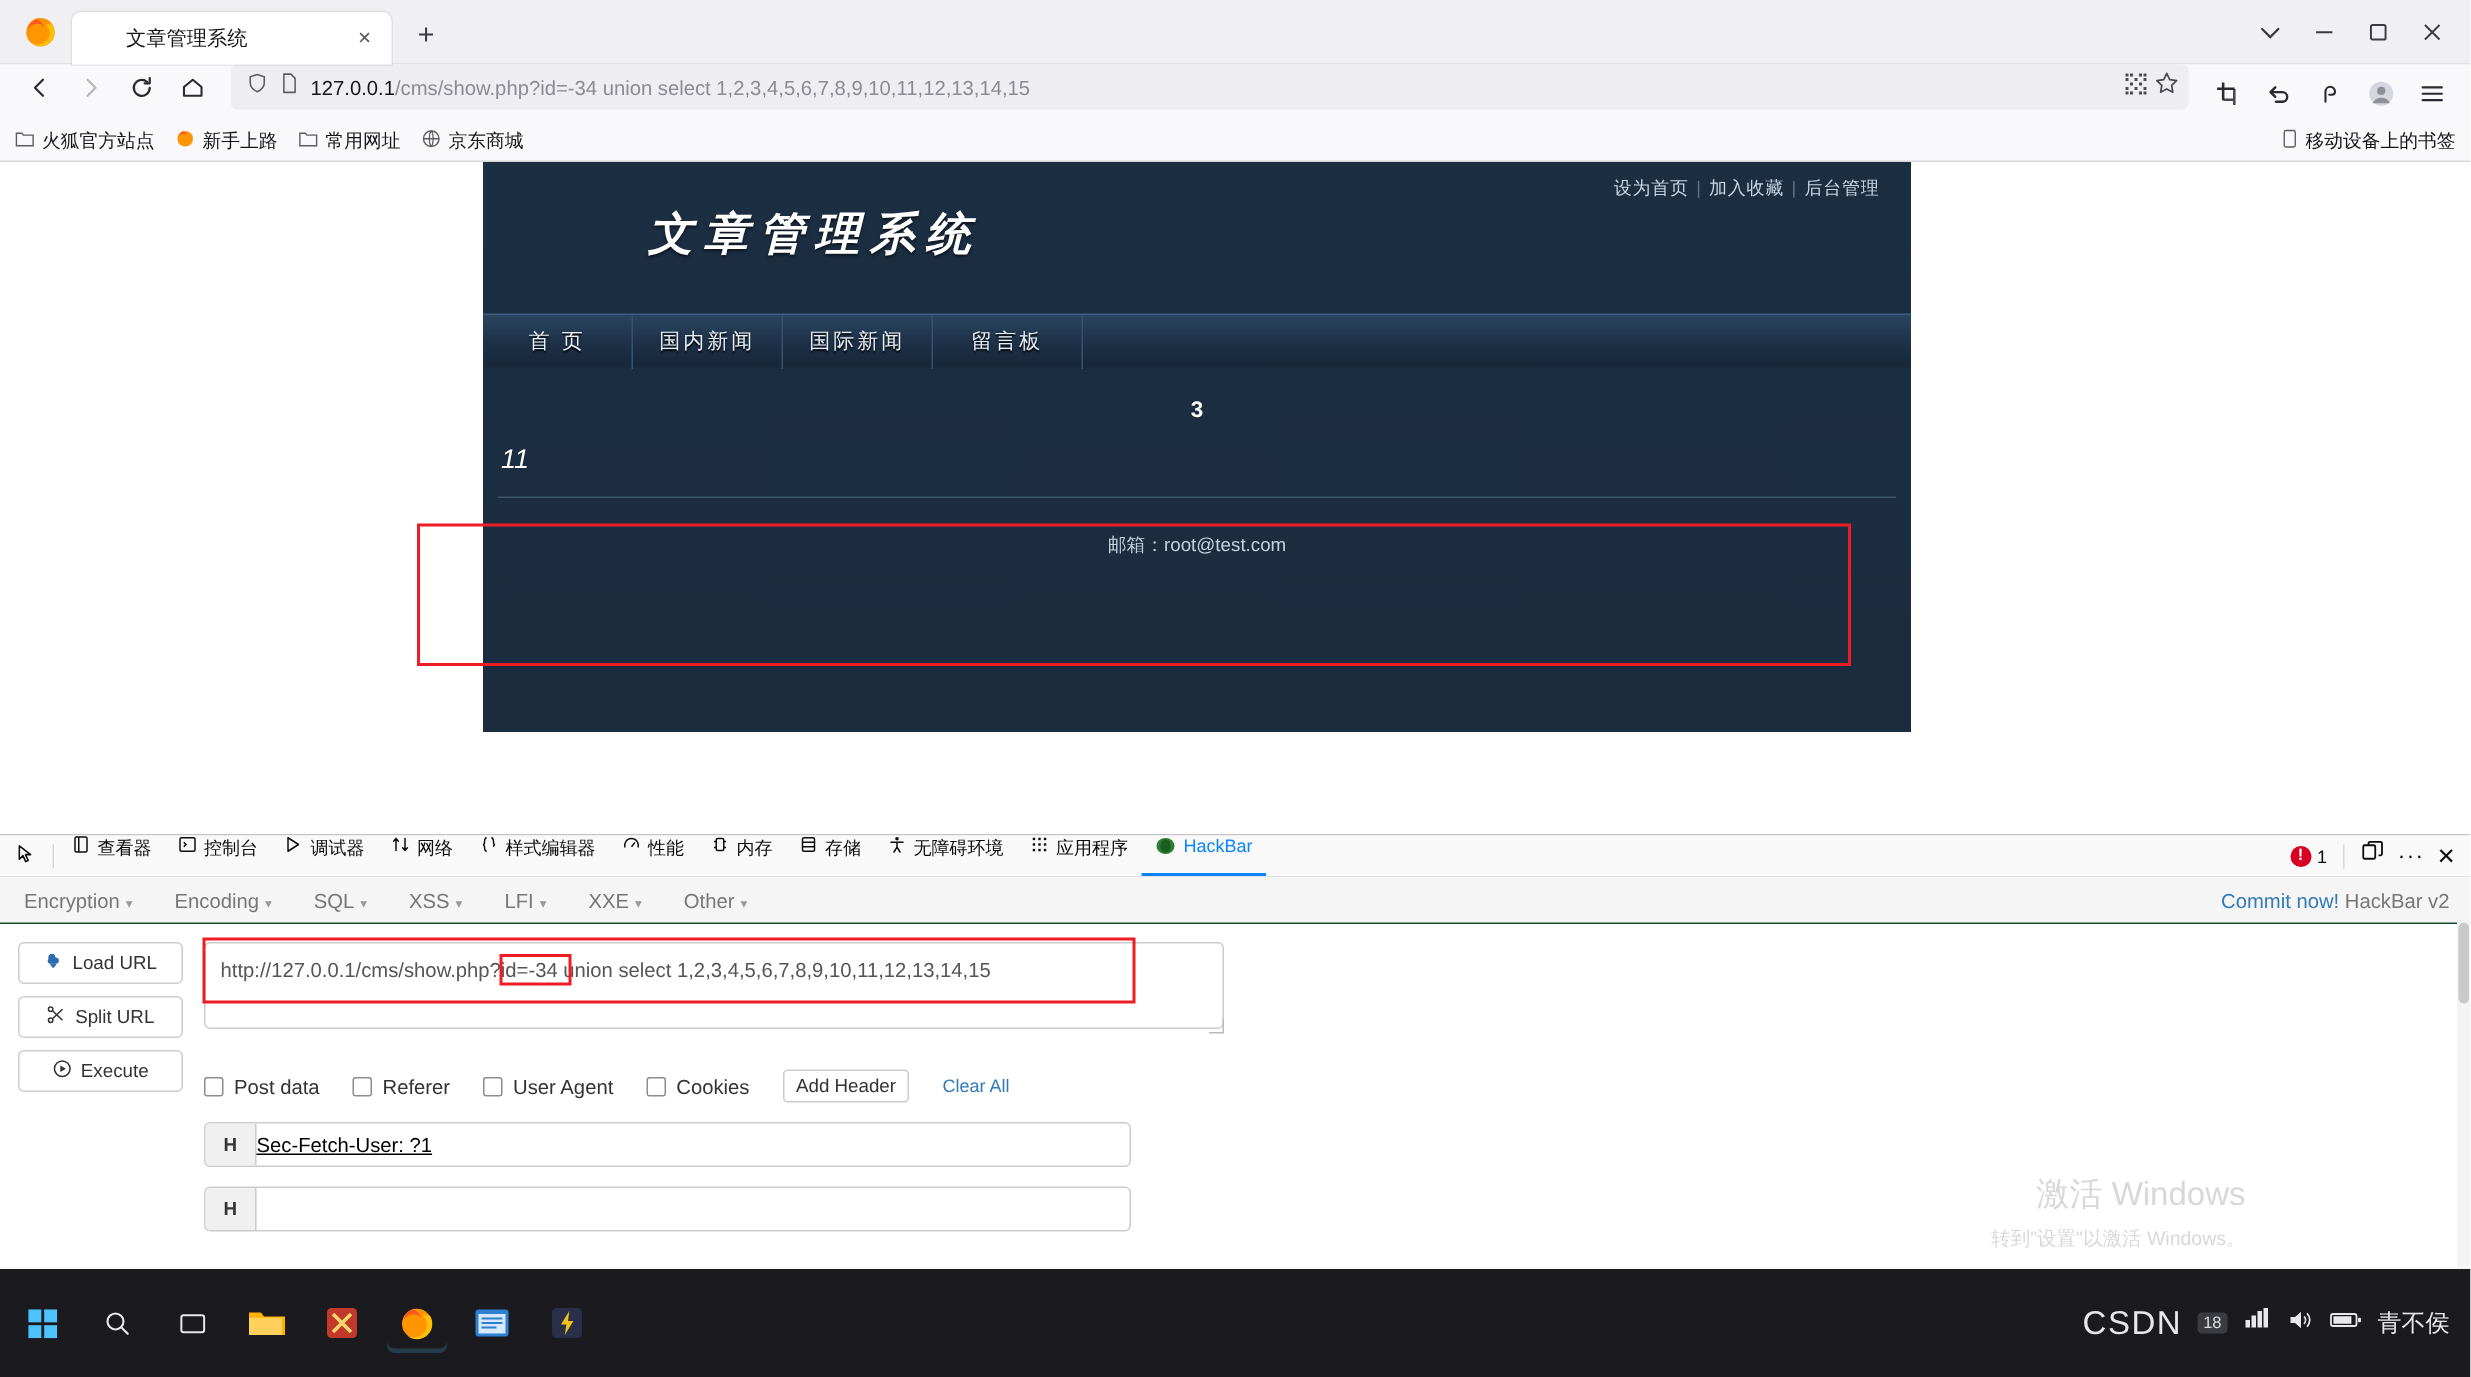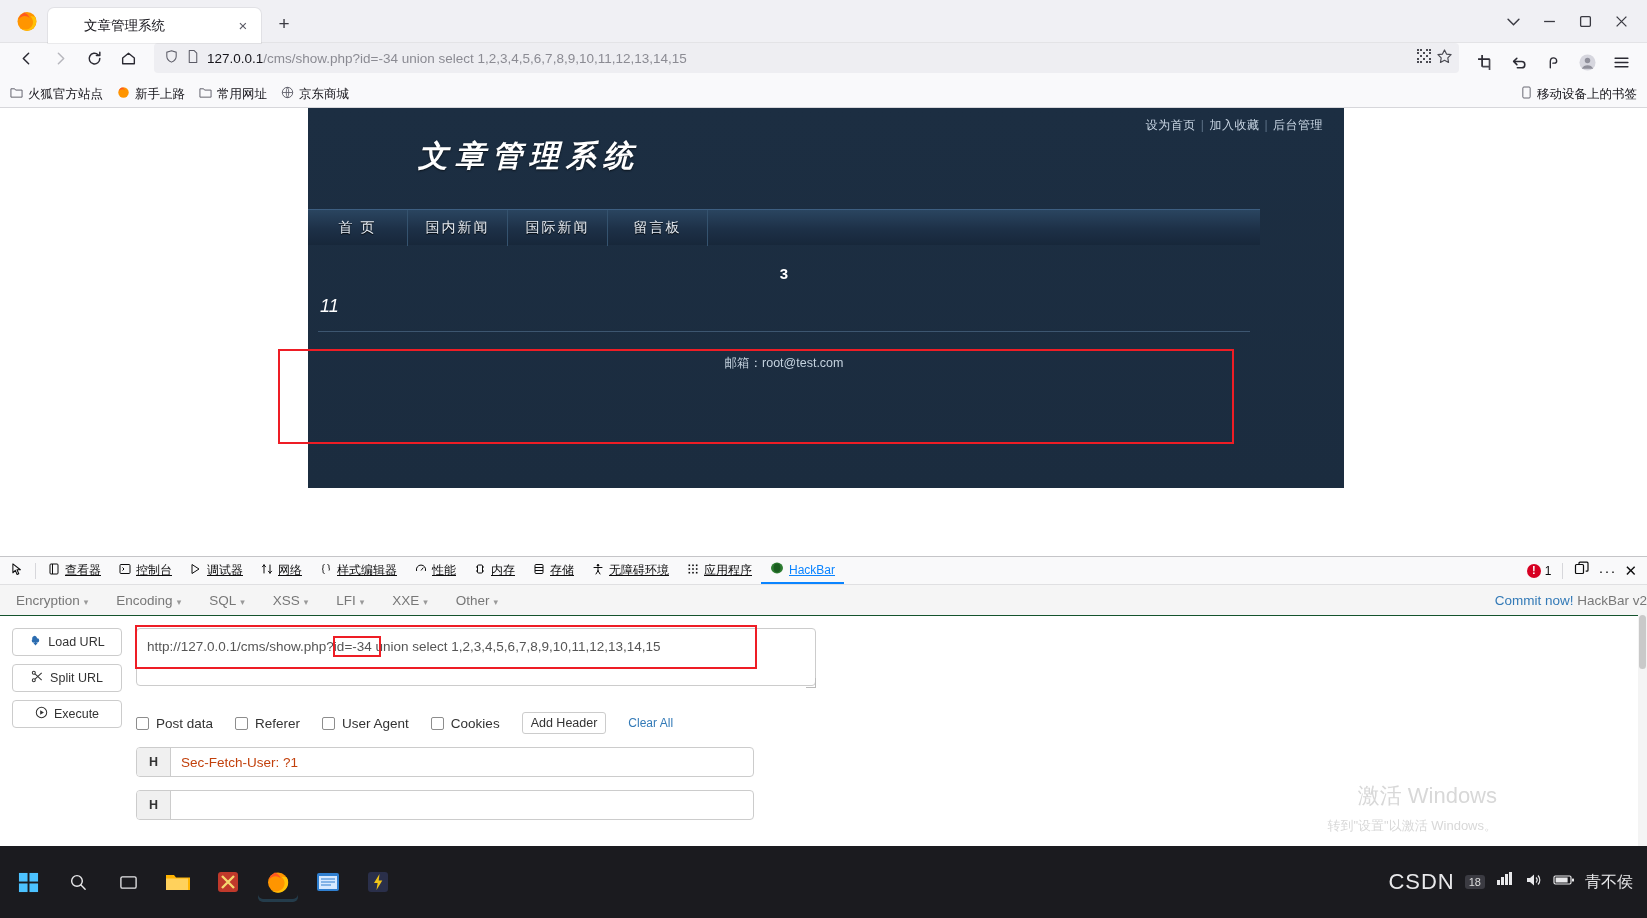--- a/index.html
+++ b/index.html
@@ -54,21 +54,21 @@
 
   .bookmarks { height: 27px; display: flex; align-items: center;
     padding: 0 10px; gap: 14px; background: #f9f9fb;
     border-bottom: 1px solid #d7d7db; font-size: 12.5px; color: #15141a; }
   .bm { display: flex; align-items: center; gap: 5px; white-space: nowrap; }
   .bm-right { margin-left: auto; display: flex; align-items: center; gap: 5px; }
 
   
   .viewport { position: relative; height: 452px; background: #ffffff; overflow: hidden; }
   .site {
-    position: absolute; left: 308px; top: 0; width: 1036px; height: 380px;
+    position: absolute; left: 322px; top: 0; width: 952px; height: 380px;
     background: linear-gradient(180deg, #1c2e42 0%, #1b2c3f 100%);
   }
   .site-toplinks {
     position: absolute; right: 16px; top: 9px; font-size: 12px;
     color: #c9d6e4; letter-spacing: .5px;
   }
   .site-toplinks span { padding: 0 5px; }
   .site-toplinks i { color: #5d7288; font-style: normal; }
   .site-logo {
     position: absolute; left: 110px; top: 28px;
@@ -103,38 +103,38 @@
   }
 
   
   .devtools { position: absolute; left: 0; top: 556px; width: 1647px; height: 290px;
     background: #ffffff; border-top: 1px solid #c5c5c8; }
   .dt-tabbar { height: 28px; display: flex; align-items: center;
     background: #f9f9fa; border-bottom: 1px solid #e0e0e2; padding-left: 4px; }
   .dt-pick { width: 28px; height: 26px; display: flex; align-items: center;
     justify-content: center; color: #0c0c0d; }
   .dt-sep { width: 1px; height: 16px; background: #d7d7db; margin: 0 3px; }
-  .dt-tab { height: 27px; display: flex; align-items: center; gap: 5px;
-    padding: 0 9px; font-size: 12px; color: #0c0c0d; white-space: nowrap; text-decoration: underline; }
+  .dt-tab { height: 27px; display: flex; gap: 5px;
+    padding: 0 9px; font-size: 12px; color: #0c0c0d; white-space: nowrap; }
   .dt-tab.active { color: #0a84ff; border-bottom: 2px solid #0a84ff; }
   .dt-right { margin-left: auto; display: flex; align-items: center;
     gap: 8px; padding-right: 10px; }
   .err-badge { display: flex; align-items: center; gap: 4px; font-size: 12px; color: #0c0c0d; }
   .err-dot { width: 14px; height: 14px; border-radius: 50%; background: #d70022;
     color: #fff; font-size: 11px; font-weight: bold; display: flex;
     align-items: center; justify-content: center; line-height: 1; }
 
   
   .hb { background: #ffffff; height: 262px; position: relative; overflow: hidden; }
   .hb-menubar { height: 31px; display: flex; align-items: center;
     background: #f5f5f5; border-bottom: 1px solid #14532d; padding-left: 12px; }
   .hb-menu { font-size: 13.5px; color: #777; padding: 0 10px 0 4px;
     margin-right: 14px; white-space: nowrap; }
   .hb-menu .caret { font-size: 9px; color: #999; margin-left: 4px; }
-  .hb-commit { margin-left: auto; font-size: 13.5px; white-space: nowrap; }
+  .hb-commit { margin-left: auto; padding-right: 14px; font-size: 13.5px; white-space: nowrap; }
   .hb-commit a { color: #337ab7; }
   .hb-commit span { color: #777; }
 
   .hb-body { display: flex; padding: 12px 0 0 12px; gap: 14px; }
   .hb-side { display: flex; flex-direction: column; gap: 8px; width: 110px; flex: none; }
   .hb-btn { height: 28px; border: 1px solid #ccc; border-radius: 4px;
     background: #fff; font-size: 12.5px; color: #333; display: flex;
     align-items: center; justify-content: center; gap: 6px; }
   .hb-main { flex: 1; }
   .hb-url { width: 680px; height: 58px; border: 1px solid #ccc; border-radius: 4px;
@@ -151,22 +151,22 @@
     border-radius: 2px; background: #fff; flex: none; }
   .hb-addheader { border: 1px solid #ccc; border-radius: 3px; background: #fff;
     font-size: 12.5px; color: #333; padding: 3px 8px; margin-right: 22px; }
   .hb-clearall { color: #337ab7; font-size: 12px; }
   .hb-hdr { display: flex; align-items: stretch; width: 618px; height: 30px;
     margin-top: 13px; border: 1px solid #ccc; border-radius: 4px; overflow: hidden;
     background: #fff; }
   .hb-hdr-tag { width: 34px; background: #f0f0f0; border-right: 1px solid #ccc;
     display: flex; align-items: center; justify-content: center;
     font-size: 12.5px; font-weight: bold; color: #333; }
-  .hb-hdr-val { flex: 1; display: flex; align-items: center; padding-left: 10px;
-    font-size: 13.5px; color: #c2410c; }
+  .hb-hdr-val { flex: 1; display: flex; align-items: center; 
+    font-size: 13.5px; color: #000000; text-decoration: underline; }
 
   .watermark { position: absolute; right: 150px; top: 196px; text-align: left;
     color: #d8d8d8; pointer-events: none; }
   .wm1 { font-size: 22px; text-align: right; }
   .wm2 { font-size: 13px; margin-top: 6px; }
 
   .dt-scrollbar { position: absolute; right: 0; top: 28px; width: 9px;
     height: 262px; background: #f4f4f4; }
   .dt-scrollthumb { position: absolute; right: 1px; top: 2px; width: 7px;
     height: 54px; background: #c9c9c9; border-radius: 4px; }

